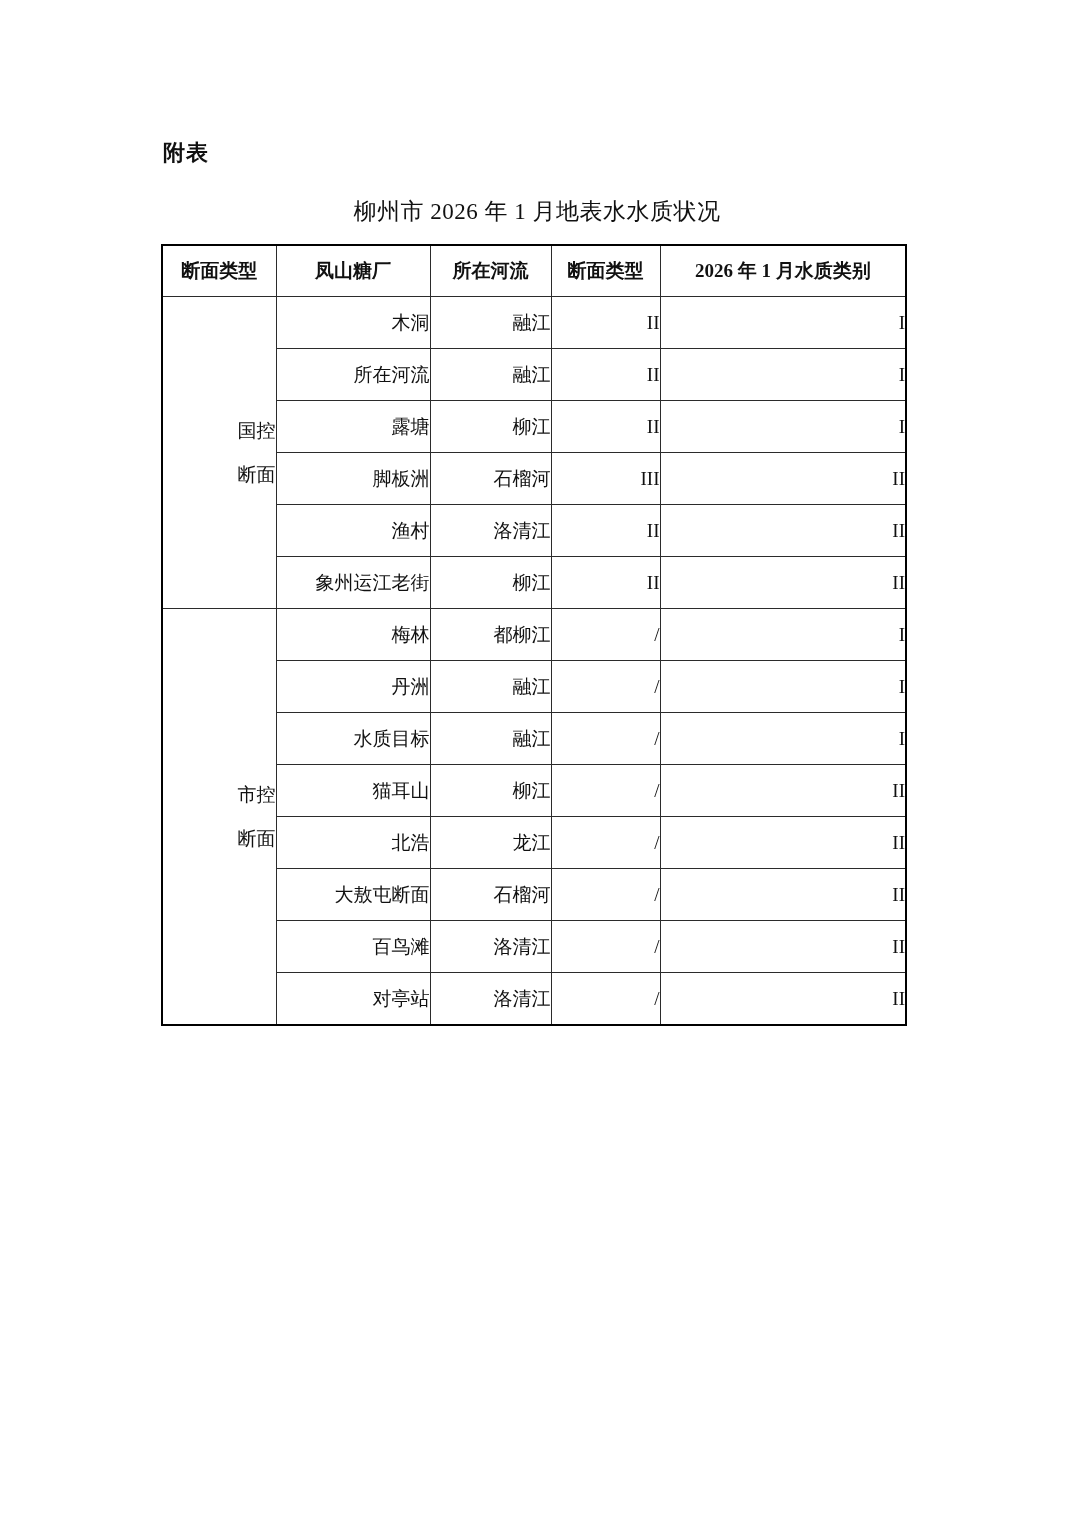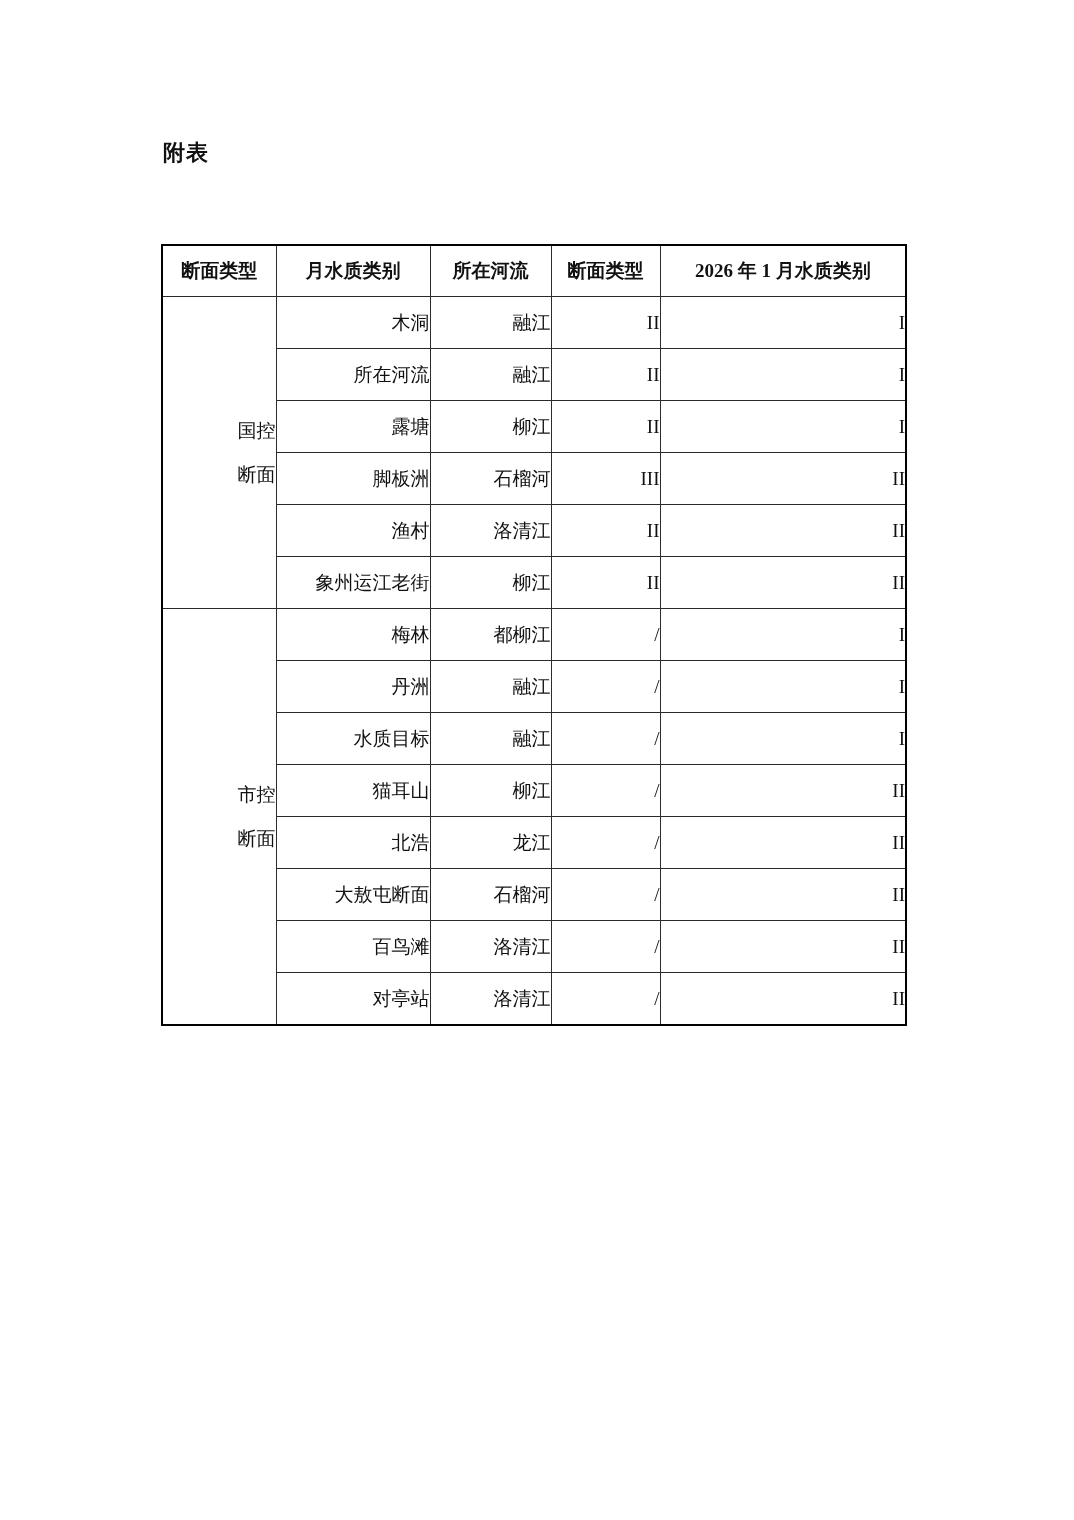--- a/index.html
+++ b/index.html
@@ -61,33 +61,34 @@
     line-height: 44px;
   }
 </style>
 </head>
 <body>
 
 <div class="page">
 
   <div class="appendix-label">附表</div>
 
+  <div class="doc-title">柳州市 2026 年 1 月地表水水质状况</div>
 
   <table class="water-table">
     <colgroup>
       <col style="width:114px">
       <col style="width:154px">
       <col style="width:121px">
       <col style="width:109px">
       <col style="width:246px">
     </colgroup>
     <thead>
       <tr>
         <th>断面类型</th>
-        <th>月水质类别</th>
+        <th>凤山糖厂</th>
         <th>所在河流</th>
         <th>断面类型</th>
         <th>2026 年 1 月水质类别</th>
       </tr>
     </thead>
     <tbody>
       <tr>
         <td class="section-type-cell" rowspan="6">
           <span>国控</span>
           <span>断面</span>

